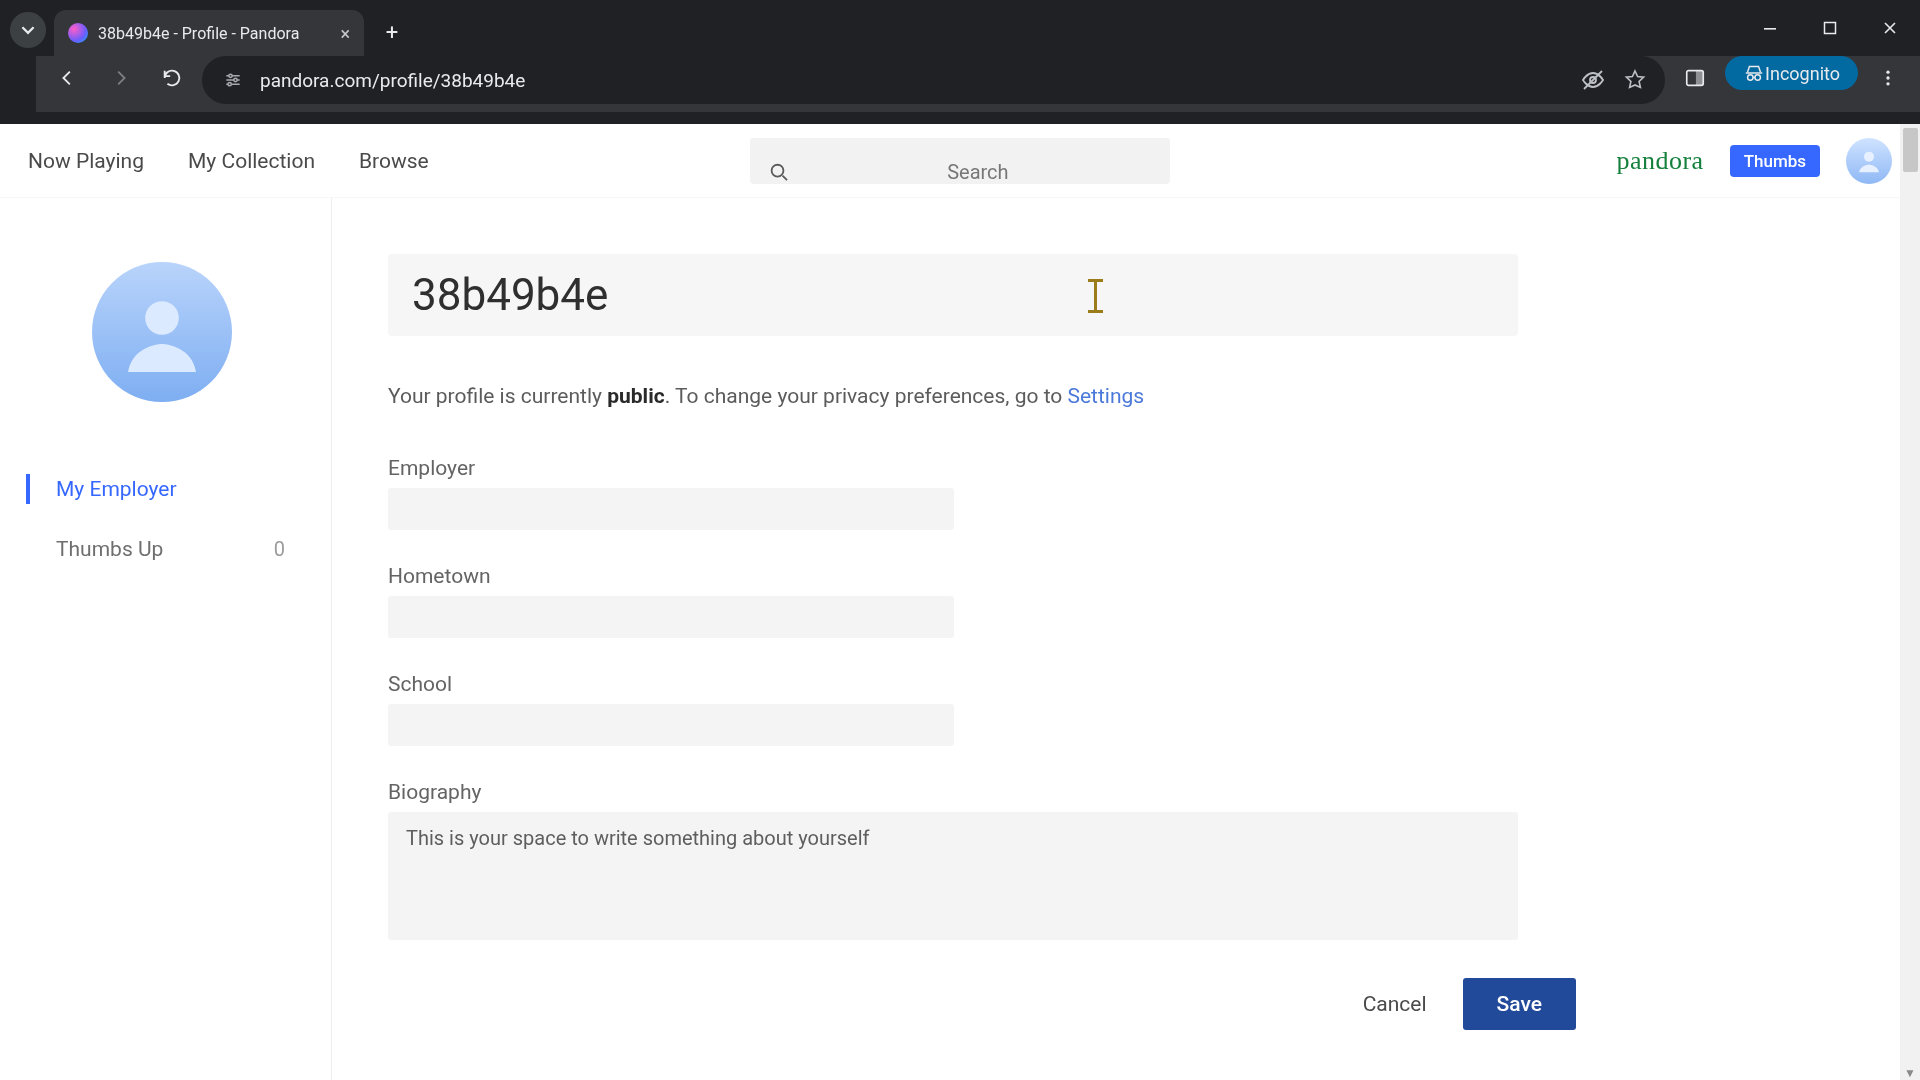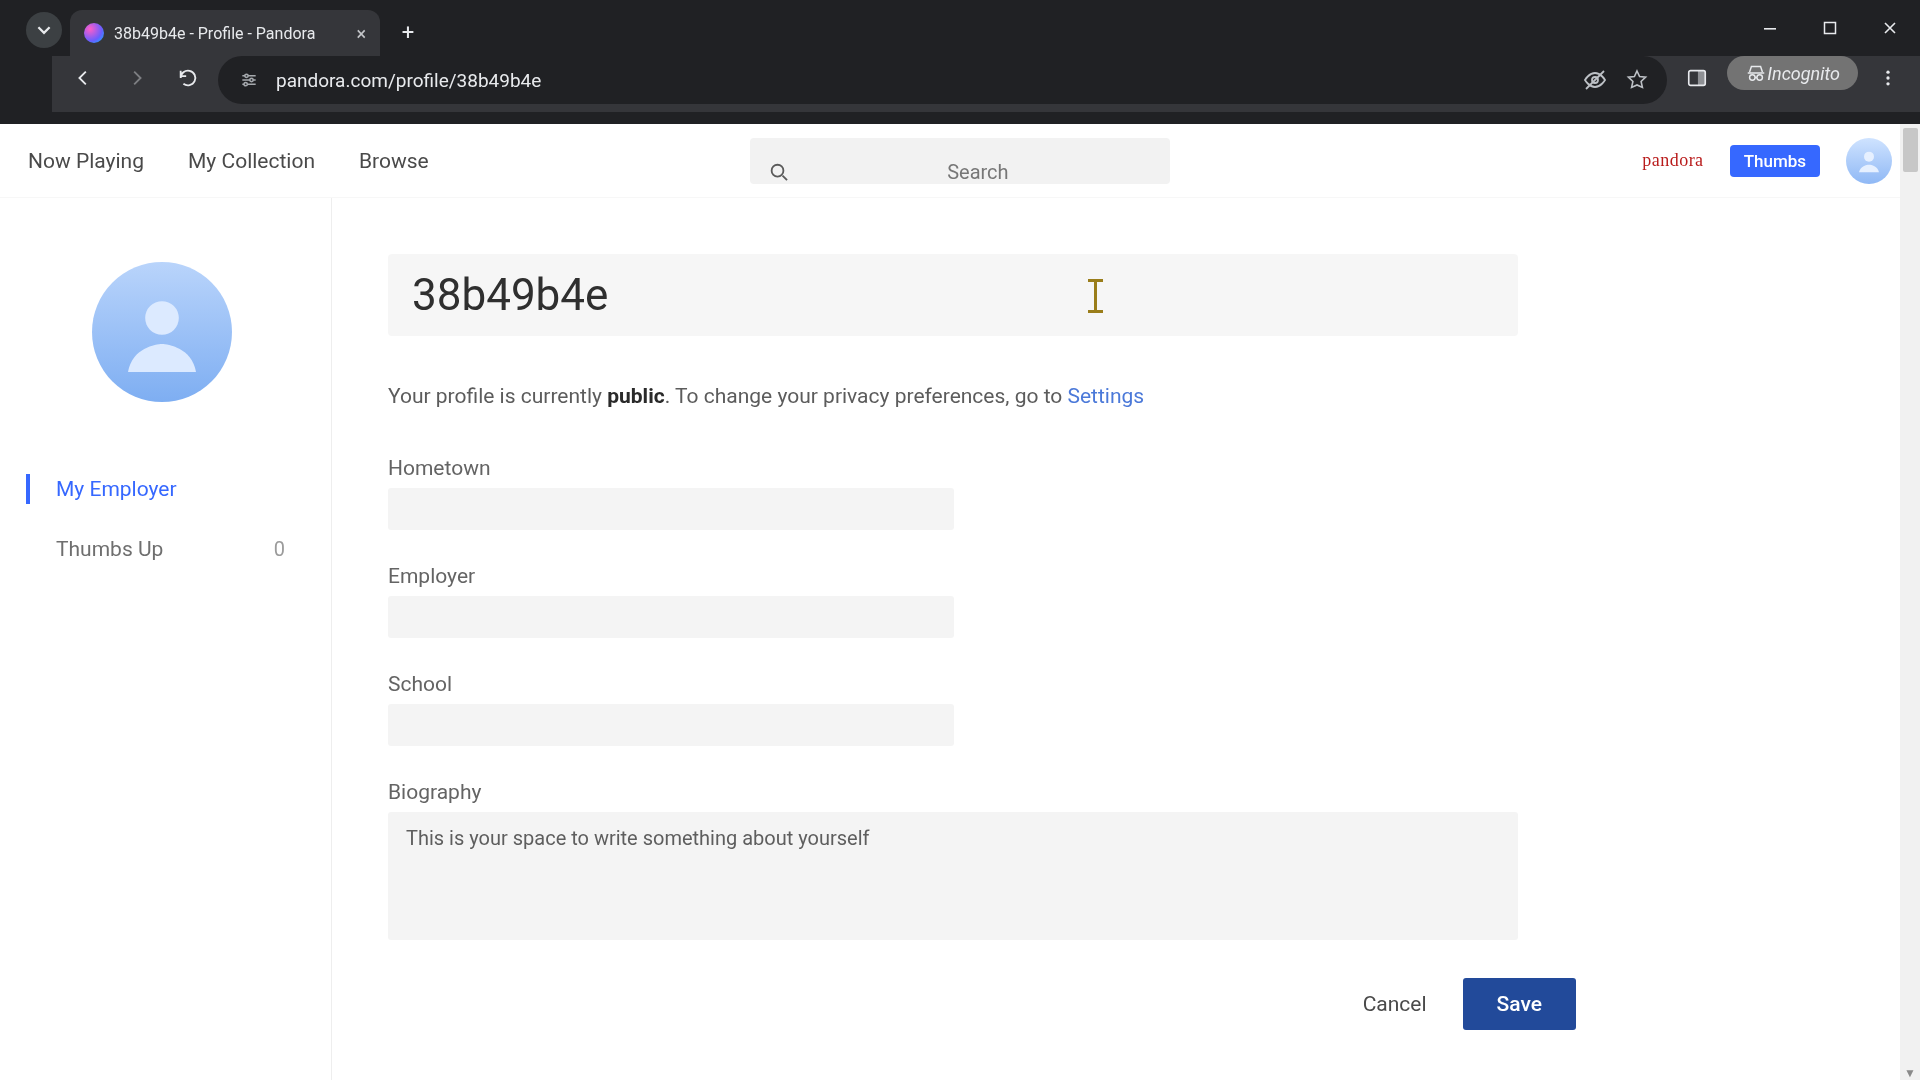--- a/index.html
+++ b/index.html
@@ -1,48 +1,48 @@
 <!DOCTYPE html>
 <html><head>
 <meta charset="utf-8">
 <style>
   * { margin: 0; padding: 0; box-sizing: border-box; font-family: -apple-system, BlinkMacSystemFont, "Segoe UI", Roboto, Arial, sans-serif; }
   html, body { width: 1920px; height: 1080px; overflow: hidden; background:#fff; }
 
   
-  .chrome { height: 124px; background:#202124; display:flex; flex-direction:column; color:#e8eaed;padding-left:16px; }
+  .chrome { height: 124px; background:#202124; display:flex; flex-direction:column; color:#e8eaed; }
   .tabstrip { height:56px; display:flex; align-items:flex-end; padding-left:6px; }
   .tab-dropdown { width:36px; height:36px; border-radius:18px; background:#3c4043; margin:0 8px 8px 4px; display:flex; align-items:center; justify-content:center; }
   .tab { width:310px; height:46px; background:#35363a; border-radius:12px 12px 0 0; display:flex; align-items:center; padding:0 14px; gap:10px; font-size:16px; color:#e8eaed; }
   .tab .favicon { width:20px; height:20px; border-radius:50%; background: radial-gradient(circle at 30% 30%, #ff5dc8, #6a5dff 60%, #00c2ff); }
   .tab .title { flex:1; white-space:nowrap; overflow:hidden; text-overflow:ellipsis; }
   .tab .close { font-size:18px; opacity:.8; }
   .newtab { width:36px; height:36px; margin:0 0 6px 10px; display:flex; align-items:center; justify-content:center; font-size:22px; color:#e8eaed; }
   .win-controls { margin-left:auto; display:flex; height:56px; }
   .win-controls div { width:60px; display:flex; align-items:center; justify-content:center; font-size:18px; }
 
   .toolbar { height:56px; background:#35363a; display:flex; align-items:flex-start; padding:0 10px; gap:8px;margin-left:36px; }
   .tbtn { width:44px; height:44px; display:flex; align-items:center; justify-content:center; border-radius:22px; color:#c9cccf; }
   .tbtn.disabled { opacity:.4; }
   .addr { flex:1; height:48px; background:#202124; border-radius:24px; display:flex; align-items:center; padding:0 18px; gap:14px; color:#e8eaed; }
   .addr .site-chip { width:26px; height:26px; display:flex; align-items:center; justify-content:center; opacity:.85; }
   .addr input { flex:1; background:transparent; border:none; outline:none; color:#e8eaed; font-size:19px; }
   .addr-right { display:flex; align-items:center; gap:18px; padding-left:10px; }
-  .incog-pill { display:flex; align-items:center; background:#737373; border-radius:22px; padding:6px 18px; font-size:18px;font-style:italic; }
+  .incog-pill { display:flex; align-items:center; background:#0369a1; border-radius:22px; padding:6px 18px; font-size:18px; }
 
   
   .page { position:relative; width:100%; height:calc(1080px - 124px); background:#fff; }
   .pand-header { height:74px; border-bottom:1px solid rgba(0,0,0,.03); display:flex; align-items:center; padding:0 28px; }
   .pand-nav { display:flex; gap:44px; font-size:21px; color:#4a4a4a; }
   .pand-nav span { cursor:pointer; }
   .pand-search { position:absolute; left:50%; transform:translateX(-50%); width:420px; height:46px; background:#f2f2f2; border-radius:4px; display:flex; align-items:flex-end; padding:0 18px; gap:14px; }
   .pand-search input { border:none; outline:none; background:transparent; font-size:20px; width:100%; text-align:center; color:#333; }
   .pand-search input::placeholder { color:#777; }
   .pand-right { margin-left:auto; display:flex; align-items:center; gap:26px; }
-  .brand { font-size:18px; letter-spacing:.5px; color:#b91c1c; font-weight:500; font-family: Georgia, "Times New Roman", serif; }
+  .brand { font-size:26px; letter-spacing:.5px; color:#15803d; font-weight:500; font-family: Georgia, "Times New Roman", serif; }
   .upgrade { background:#3668ff; color:#fff; font-size:17px; padding:6px 14px; border-radius:4px; font-weight:500; }
   .avatar-btn { width:46px; height:46px; border-radius:50%; background:linear-gradient(#cfe3ff,#8fb8f5); display:flex; align-items:center; justify-content:center; }
   .avatar-btn svg { width:30px; height:30px; }
 
   .content { display:flex; height:calc(100% - 74px); }
   .sidebar { width:332px; padding:64px 0 0 56px; border-right:1px solid #eee; }
   .big-avatar { width:140px; height:140px; border-radius:50%; background:linear-gradient(#b9d4fb,#7eaef2); display:flex; align-items:center; justify-content:center; margin:0 0 72px 36px; }
   .big-avatar svg { width:96px; height:96px; }
   .side-items { display:flex; flex-direction:column; gap:30px; font-size:21px; }
   .side-item { display:flex; align-items:center; justify-content:space-between; padding:3px 46px 3px 0; color:#6f6f6f; cursor:pointer; }
@@ -235,25 +235,25 @@
       <div class="name-box">
         <input class="name-input" value="38b49b4e" style="">
         <span class="cursor-mark"></span>
       </div>
 
       <p class="privacy-line">
         <span>Your profile is currently </span><b>public</b><span>. To change your privacy preferences, go to </span><a href="#">Settings</a>
       </p>
 
       <div class="field">
+        <label>Employer</label>
+        <input class="text-input" value="" style="">
+      </div>
+      <div class="field">
         <label>Hometown</label>
-        <input class="text-input" value="" style="">
-      </div>
-      <div class="field">
-        <label>Employer</label>
         <input class="text-input" value="" style="">
       </div>
       <div class="field">
         <label>School</label>
         <input class="text-input" value="" style="">
       </div>
       <div class="field">
         <label>Biography</label>
         <textarea class="bio-box" placeholder="This is your space to write something about yourself" style=""></textarea>
       </div>

